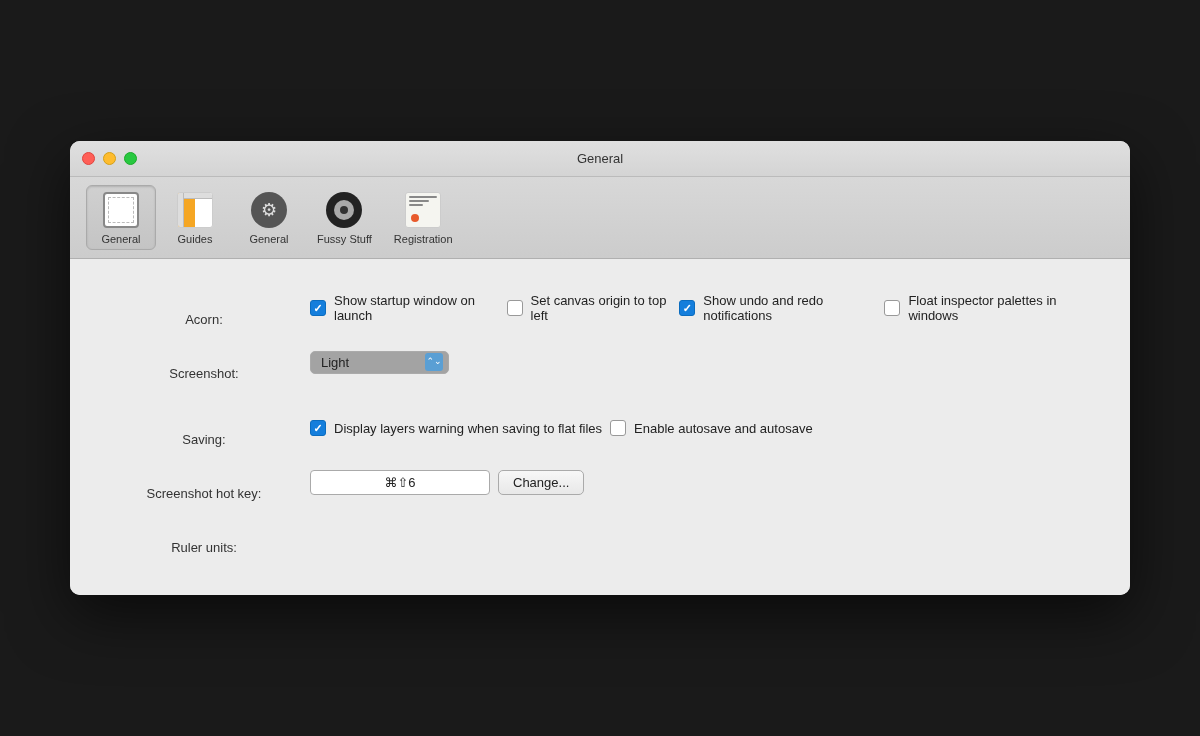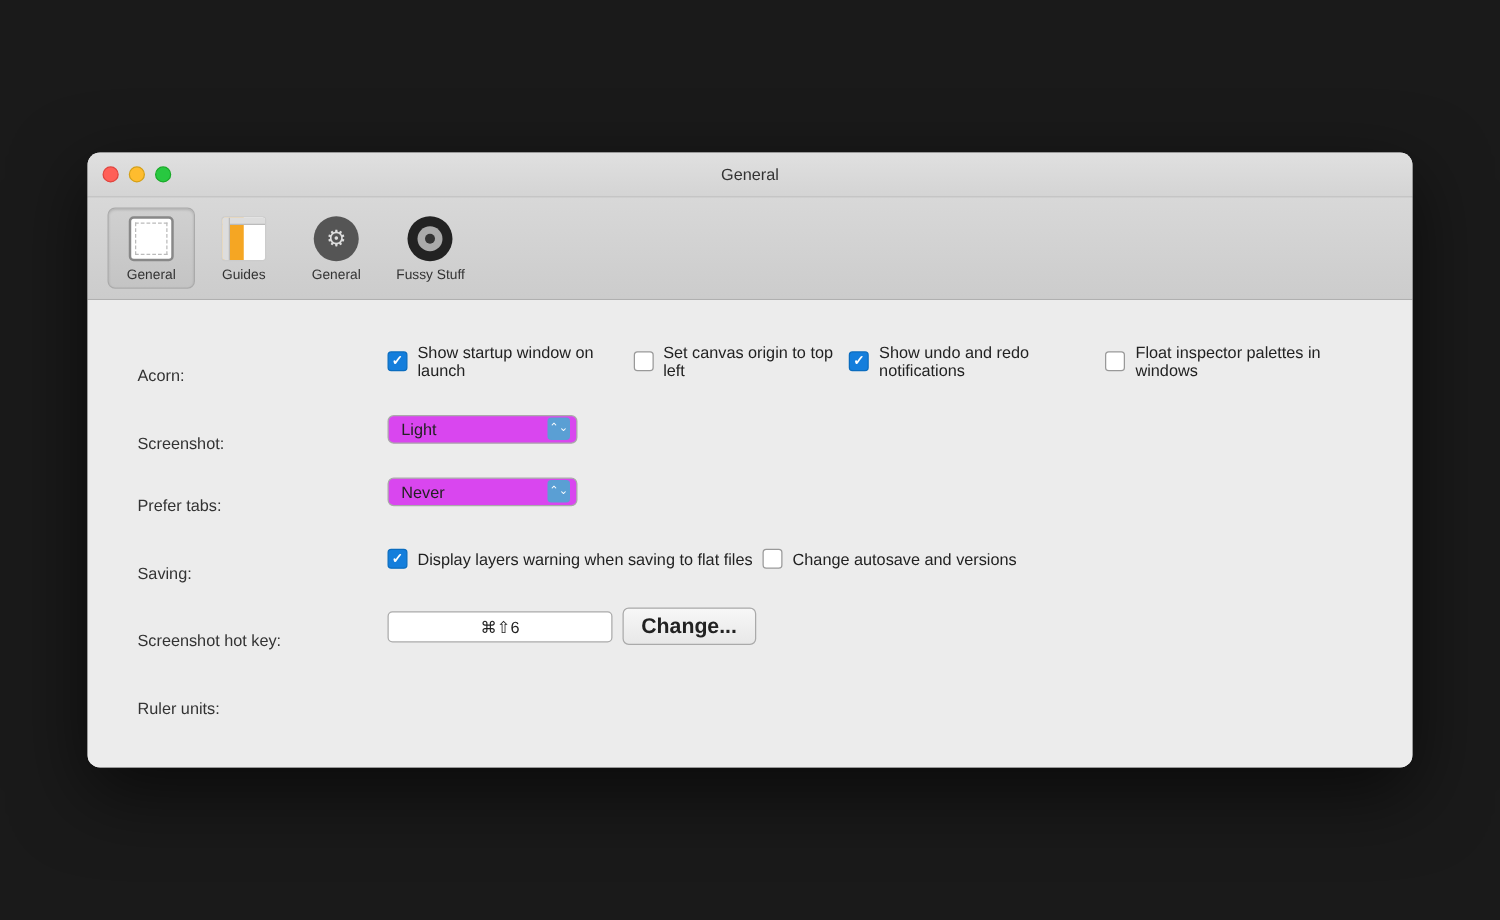--- a/index.html
+++ b/index.html
@@ -156,21 +156,21 @@
     
     .content {
       padding: 30px 40px 40px;
       background: #ececec;
     }
     .form-row {
       display: flex;
       align-items: center;
     }
     .form-label {
-      text-align: left;
+      text-align: center;
       min-width: 200px;
       padding-right: 12px;
       font-size: 13px;
       color: #333;
       font-weight: 500;
       flex-shrink: 0;
       margin-top: 23px;
     }
     .form-controls {
       display: flex;
@@ -208,27 +208,27 @@
       font-weight: bold;
       line-height: 1;
     }
     .select-wrapper {
       position: relative;
       display: inline-block;
     }
     .macos-select {
       appearance: none;
       -webkit-appearance: none;
-      background: #d946ef;
+      background: #a3a3a3;
       border: 1px solid #aaa;
       border-radius: 5px;
       padding: 3px 28px 3px 10px;
       font-size: 13px;
       color: #222;
-      width: 152px;
+      width: 139px;
       cursor: pointer;
       outline: none;
     }
     .select-arrow {
       position: absolute;
       right: 6px;
       top: 50%;
       transform: translateY(-50%);
       width: 18px; height: 18px;
       background: #5a9fd4;
@@ -268,24 +268,23 @@
       width: 180px;
       text-align: center;
       color: #222;
       outline: none;
     }
     .change-button {
       background: linear-gradient(to bottom, #f7f7f7, #e8e8e8);
       border: 1px solid #aaa;
       border-radius: 5px;
       padding: 4px 14px;
-      font-size: 17px;
+      font-size: 13px;
       cursor: pointer;
       color: #222;
-      font-weight: bold;
     }
     .divider { height: 16px; }
     
     .guides-icon-wrap {
       width: 36px; height: 36px;
       position: relative;
       border: 1px solid #ccc;
       border-radius: 3px;
       overflow: hidden;
       background: white;
@@ -353,20 +352,31 @@
 
     <div class="toolbar-item">
       <div class="toolbar-icon">
         <div class="icon-fussy">
           <div class="icon-fussy-inner"></div>
         </div>
       </div>
       <span class="toolbar-label">Fussy Stuff</span>
     </div>
 
+    <div class="toolbar-item">
+      <div class="toolbar-icon">
+        <div class="icon-reg">
+          <div class="icon-reg-line"></div>
+          <div class="icon-reg-line" style="width:70%"></div>
+          <div class="icon-reg-line" style="width:50%"></div>
+          <div class="icon-reg-dot"></div>
+        </div>
+      </div>
+      <span class="toolbar-label">Registration</span>
+    </div>
   </div>
 
   <div class="content">
 
     <div class="form-row">
       <div class="form-label">Acorn:</div>
       <div class="form-controls">
         <div class="checkbox-row">
           <div class="macos-checkbox checked"></div>
           <label>Show startup window on launch</label>
@@ -395,44 +405,33 @@
           <option>Light</option>
           <option>Dark</option>
           <option>System</option>
         </select>
         <div class="select-arrow"></div>
       </div>
     </div>
 
     <div style="height: 12px;"></div>
 
-    <div class="form-row">
-      <div class="form-label">Prefer tabs:</div>
-      <div class="select-wrapper">
-        <select class="macos-select">
-          <option>Never</option>
-          <option>In Full Screen</option>
-          <option>Always</option>
-        </select>
-        <div class="select-arrow"></div>
-      </div>
-    </div>
 
     <div class="divider"></div>
 
     <div class="form-row">
       <div class="form-label">Saving:</div>
       <div class="form-controls">
         <div class="checkbox-row">
           <div class="macos-checkbox checked"></div>
           <label>Display layers warning when saving to flat files</label>
         </div>
         <div class="checkbox-row">
           <div class="macos-checkbox"></div>
-          <label>Change autosave and versions</label>
+          <label>Enable autosave and autosave</label>
         </div>
       </div>
     </div>
 
     <div class="divider"></div>
 
     <div class="form-row">
       <div class="form-label">Screenshot hot key:</div>
       <div class="form-controls">
         <div class="hotkey-row">

